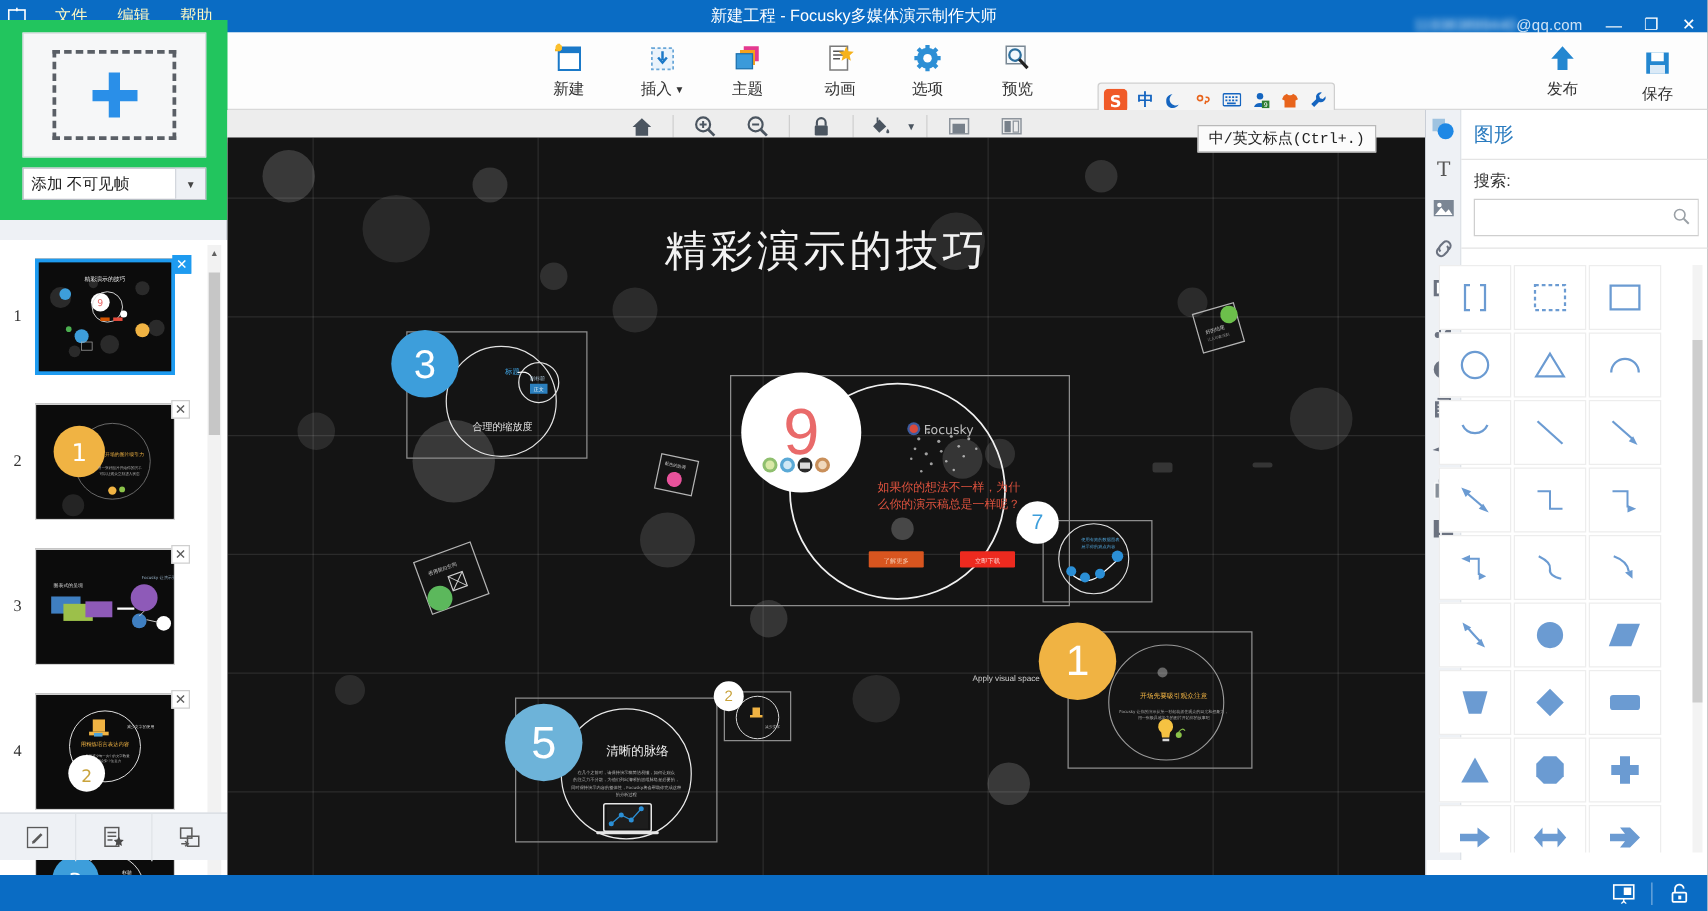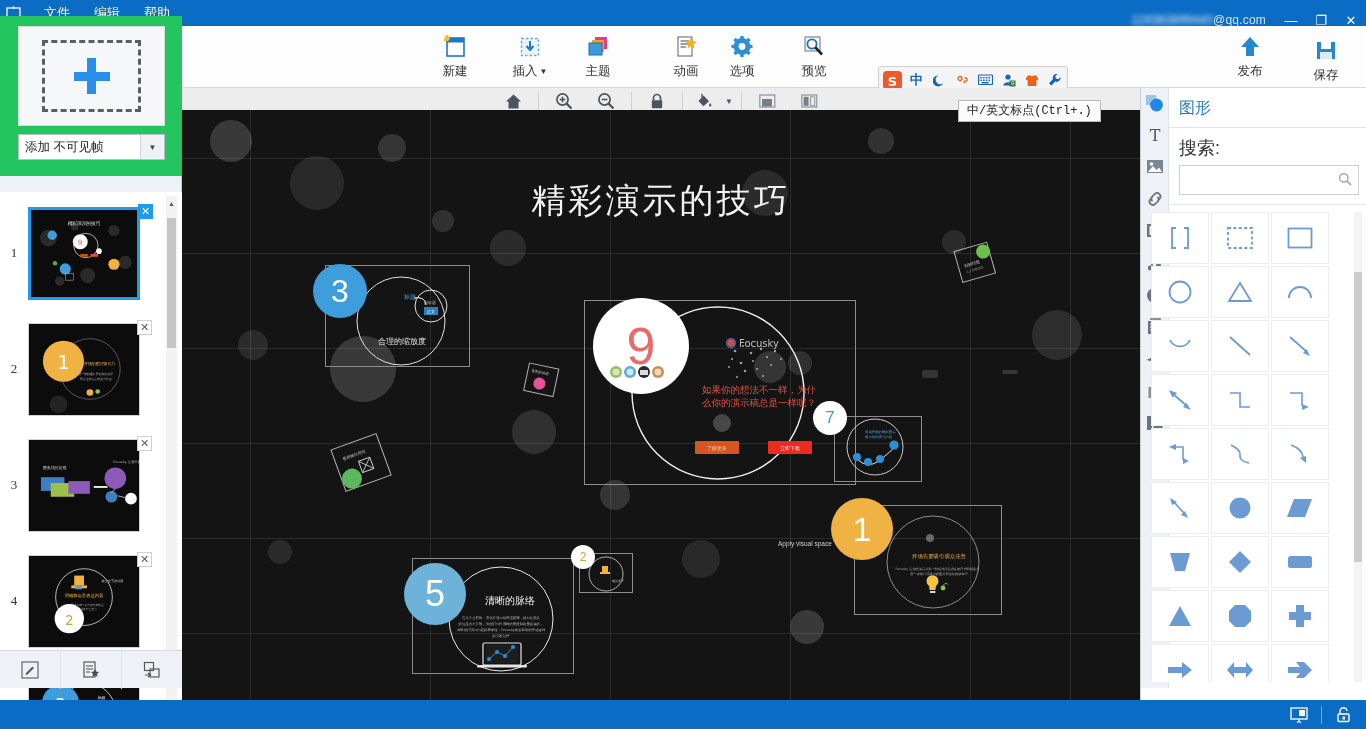--- a/index.html
+++ b/index.html
@@ -189,21 +189,21 @@
     display:flex; flex-direction:column; align-items:center; padding-top:4px; gap:10px;
   }
   .rail .ri {
     width:26px; height:22px; display:flex; align-items:center; justify-content:center;
     color:#6b7280;
   }
   .rail .ri.active { color:#1e88e5; }
   .rpanel { position:absolute; left:28px; top:0; width:198px; height:600px; }
   .rpanel h2 { font-size:16px; color:#2a7bbf; font-weight:normal; padding:10px 0 8px 10px;
                border-bottom:1px solid #e4e4e4; }
-  .rsearch-label { font-size:18px; color:#333; padding:8px 0 5px 10px; }
+  .rsearch-label { font-size:13px; color:#333; padding:8px 0 5px 10px; }
   .rsearch {
     margin:0 8px 0 10px; height:30px; border:1px solid #cfcfcf; background:#fff;
     position:relative;
   }
   .rsearch .mag { position:absolute; right:6px; top:6px; color:#9aa0a6; }
   .shapes-div { border-top:1px solid #e4e4e4; margin-top:9px; }
   .shapes {
     position:absolute; left:10px; top:124px; width:180px; height:470px;
     display:grid; grid-template-columns:repeat(3, 58px); gap:2px 2px;
     overflow:hidden; align-content:start;
@@ -236,20 +236,21 @@
         <rect x="1" y="2" width="13" height="11" fill="none" stroke="#fff" stroke-width="1.3"></rect>
         <line x1="7.5" y1="0" x2="7.5" y2="3" stroke="#fff" stroke-width="1.3"></line>
         <line x1="4" y1="13" x2="11" y2="13" stroke="#fff" stroke-width="1.3"></line>
       </svg>
     </div>
     <div class="tb-menu">
       <div class="mi">文件</div>
       <div class="mi">编辑</div>
       <div class="mi">帮助</div>
     </div>
+    <div class="tb-title">新建工程 - Focusky多媒体演示制作大师</div>
     <div class="tb-right">
       <div class="tb-acct">
         <span class="blur">119383899440</span><span>@qq.com</span>
       </div>
       <div class="tb-btn">—</div>
       <div class="tb-btn">❐</div>
       <div class="tb-btn close">✕</div>
     </div>
   </div>
 
@@ -283,21 +284,21 @@
       <div class="ic">
         <svg width="26" height="26" viewBox="0 0 26 26">
           <rect x="10" y="3" width="12" height="12" fill="#e4398f"></rect>
           <rect x="7" y="6" width="12" height="12" fill="#f6a11b"></rect>
           <rect x="4" y="9" width="13" height="12" fill="#3b9ada" stroke="#1b6fad" stroke-width="1"></rect>
         </svg>
       </div>
       <div class="lbl">主题</div>
     </div>
 
-    <div class="rib-btn" style="left:658px;">
+    <div class="rib-btn" style="left:644px;">
       <div class="ic">
         <svg width="26" height="26" viewBox="0 0 26 26">
           <rect x="5" y="3" width="14" height="19" fill="#fff" stroke="#7a7a7a" stroke-width="1.2"></rect>
           <line x1="7.5" y1="7" x2="16" y2="7" stroke="#555" stroke-width="1.1"></line>
           <line x1="7.5" y1="10" x2="16" y2="10" stroke="#555" stroke-width="1.1"></line>
           <line x1="7.5" y1="13" x2="13" y2="13" stroke="#555" stroke-width="1.1"></line>
           <polygon points="18,3 19.6,7 24,7.4 20.7,10.3 21.7,14.6 18,12.3 14.3,14.6 15.3,10.3 12,7.4 16.4,7" fill="#f6b21b"></polygon>
         </svg>
       </div>
       <div class="lbl">动画</div>

